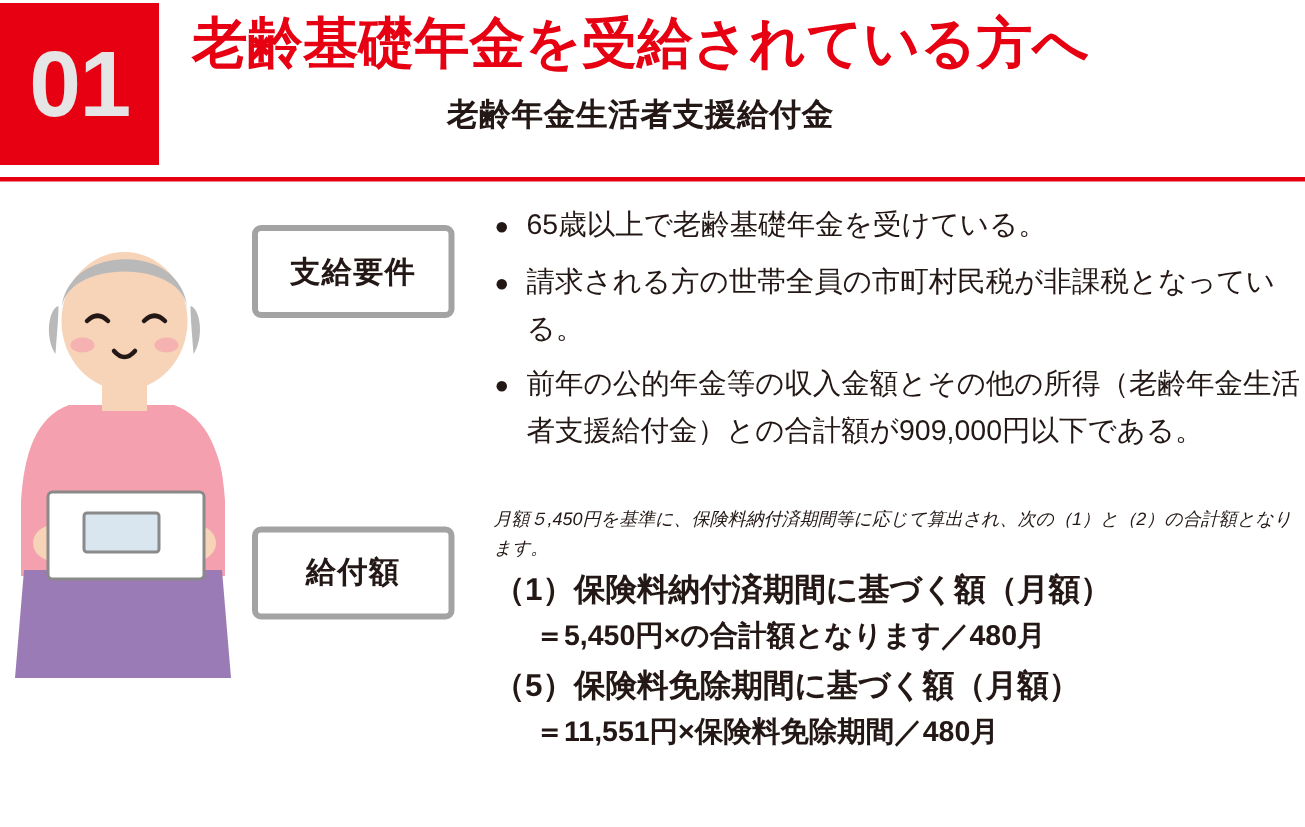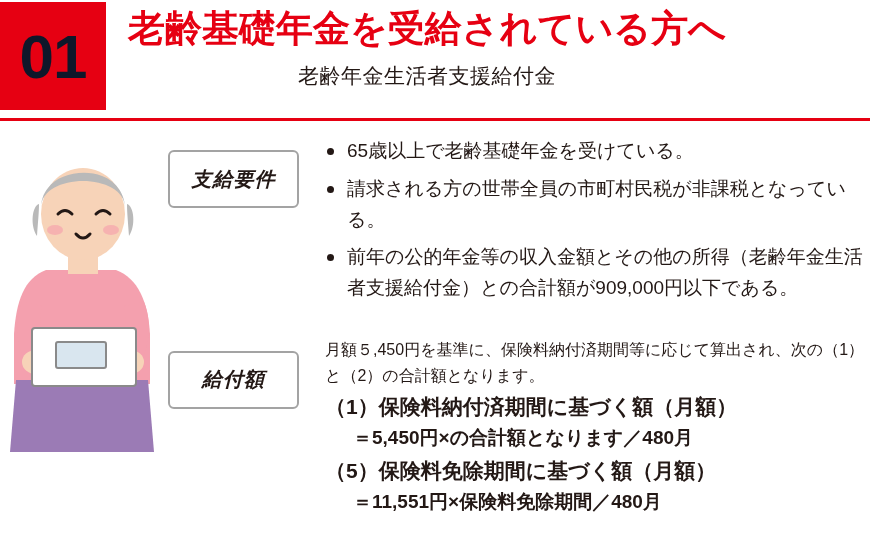--- a/index.html
+++ b/index.html
@@ -25,21 +25,21 @@
   .header {
     position: relative;
     height: 118px;
     display: flex;
     align-items: flex-start;
   }
   .number-badge {
     width: 106px;
     height: 108px;
     background: #e60012;
-    color: #0f172a;
+    color: #e5e5e5;
     font-size: 62px;
     font-weight: bold;
     letter-spacing: -1px;
     display: flex;
     align-items: center;
     justify-content: center;
     flex: none;
     margin-top: 2px;
   }
   .header-text {
@@ -50,21 +50,21 @@
   .header-title {
     font-size: 37px;
     font-weight: bold;
     color: #e60012;
     line-height: 1.25;
     letter-spacing: 0px;
     white-space: nowrap;
   }
   .header-sub {
     font-size: 21px;
-    font-weight: normal;
+    font-weight: bold;
     color: #231815;
     margin-top: 10px;
     letter-spacing: 0.5px;
   }
   .header-rule {
     position: absolute;
     left: 0;
     top: 118px;
     width: 870px;
     height: 3px;
@@ -96,31 +96,30 @@
   .row {
     display: flex;
     align-items: flex-start;
   }
   .row + .row {
     margin-top: 26px;
   }
   .label-box {
     width: 127px;
     height: 54px;
-    border: 2px solid #a3a3a3;
+    border: 4px solid #a3a3a3;
     border-radius: 6px;
     display: flex;
     align-items: center;
     justify-content: center;
     font-size: 20px;
     font-weight: bold;
     flex: none;
     margin-top: 14px;
     letter-spacing: 1px;
-    font-style: italic;
   }
   .row-body {
     padding-left: 26px;
     flex: 1;
   }
 
   ul.bullets {
     list-style: none;
     margin: 0;
     padding: 0;
@@ -137,23 +136,24 @@
     position: absolute;
     left: 2px;
     top: 12px;
     width: 7px;
     height: 7px;
     background: #231815;
     border-radius: 50%;
   }
 
   .para {
-    font-size: 16px;
+    font-size: 12px;
     line-height: 1.62;
     margin: 0 0 2px 0;
+    font-style: italic;
   }
   .calc-line {
     font-size: 21px;
     font-weight: bold;
     line-height: 1.55;
     margin: 2px 0 0 0;
   }
   .calc-sub {
     font-size: 19px;
     font-weight: bold;

